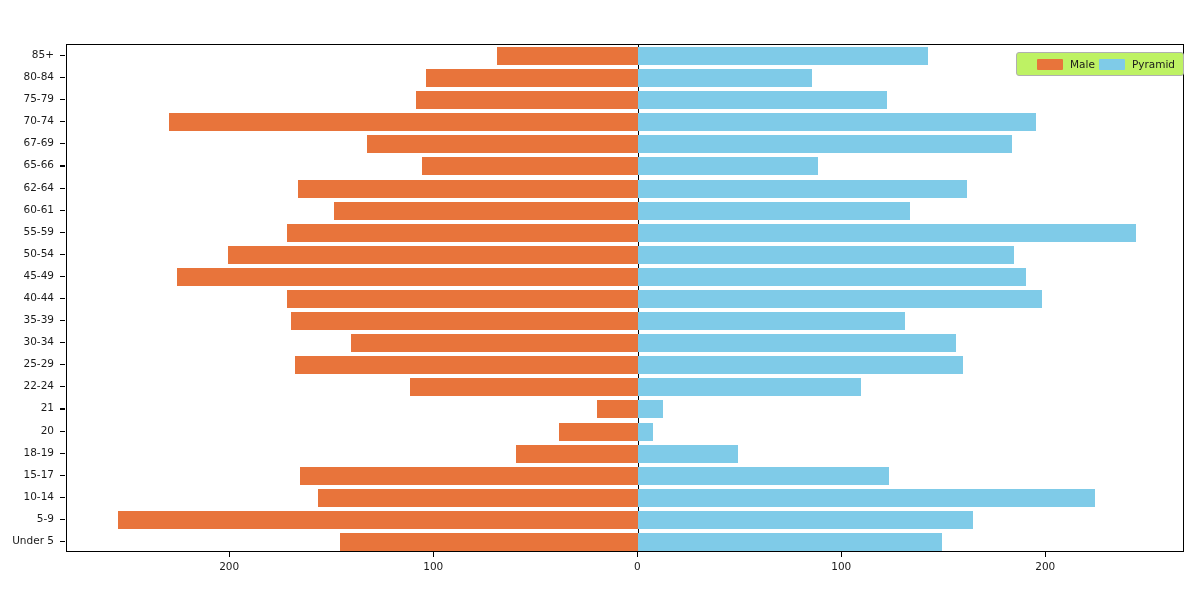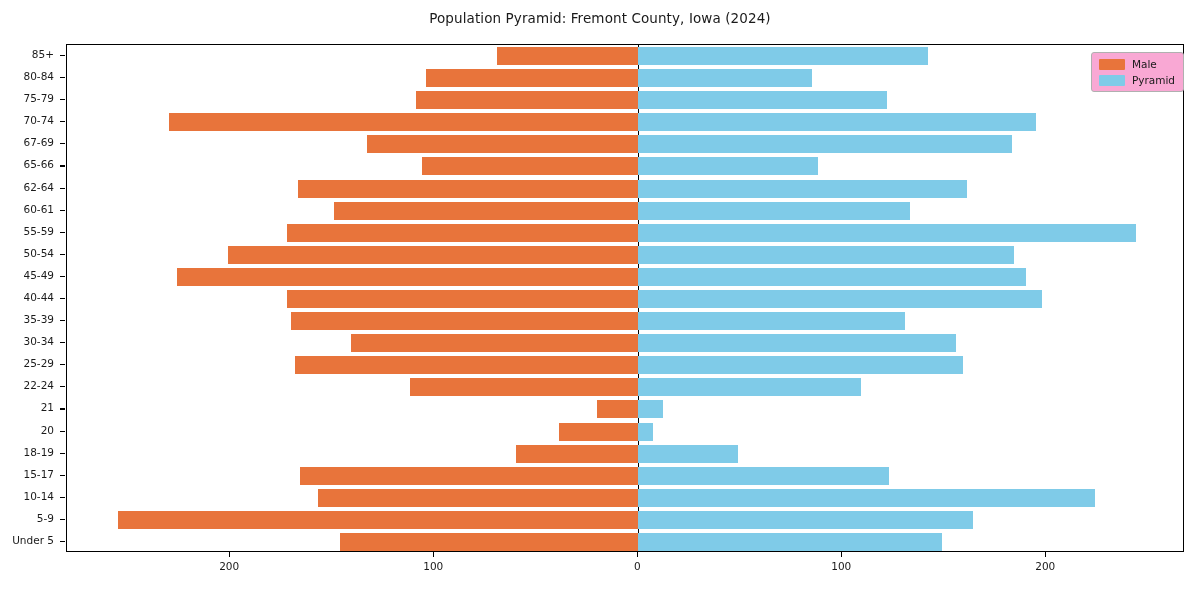--- a/index.html
+++ b/index.html
@@ -65,35 +65,34 @@
     font-size:10.5px;color:#1a1a1a;
     text-align:center;
     transform:translateX(-50%);
     white-space:nowrap;
   }
 
   
   #legend{
     position:absolute;right:16px;top:52px;
     border:0.9px solid #b0b0b0;
-    background:#f9a8d4;
+    background:#bef264;
     border-radius:3px;
-    padding:5px 8px 5px 7px;
-    display:flex;flex-direction:column;gap:4px;
+    padding:5px 8px 5px 20px;
+    display:flex;flex-direction:row;gap:4px;
   }
   .legend-entry{display:flex;align-items:center;gap:7px;}
   .legend-swatch{width:26px;height:11px;display:block;border-radius:1px;}
   .legend-label{font-size:10.5px;color:#1a1a1a;white-space:nowrap;}
 </style>
 </head>
 <body>
 
 <div id="figure">
 
-  <div id="chart-title">Population Pyramid: Fremont County, Iowa (2024)</div>
 
   <div id="y-labels">
       <div class="ytick-label" style="top: 489.957px; padding-right: 6px;">Under 5</div>
       <div class="ytick-label" style="top: 467.87px; padding-right: 6px;">5-9</div>
       <div class="ytick-label" style="top: 445.783px; padding-right: 6px;">10-14</div>
       <div class="ytick-label" style="top: 423.696px; padding-right: 6px;">15-17</div>
       <div class="ytick-label" style="top: 401.609px; padding-right: 6px;">18-19</div>
       <div class="ytick-label" style="top: 379.522px; padding-right: 6px;">20</div>
       <div class="ytick-label" style="top: 357.435px; padding-right: 6px;">21</div>
       <div class="ytick-label" style="top: 335.348px; padding-right: 6px;">22-24</div>

